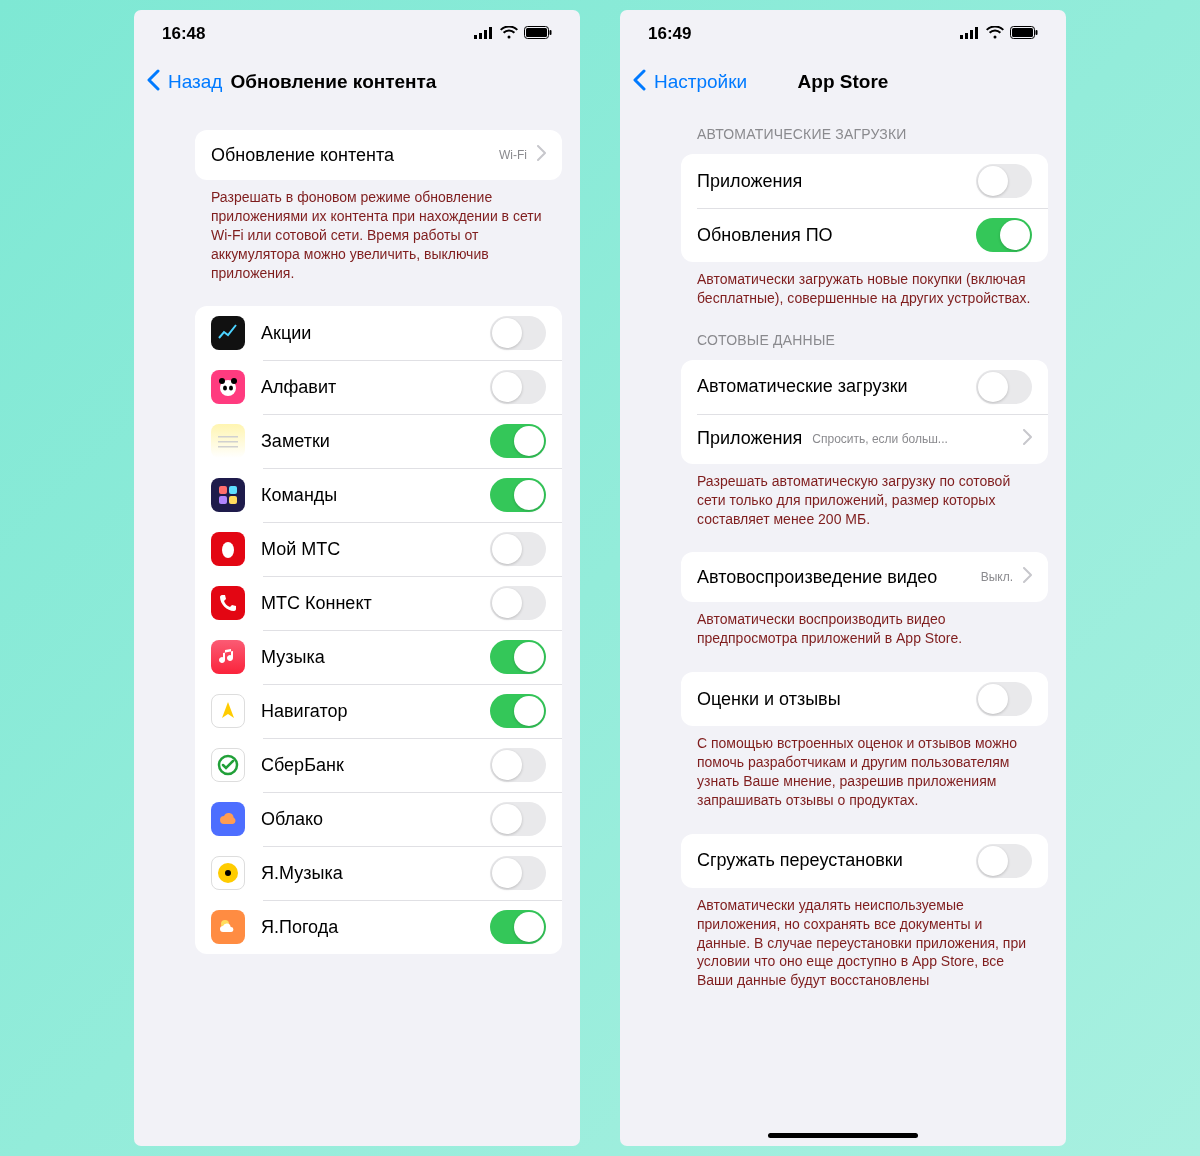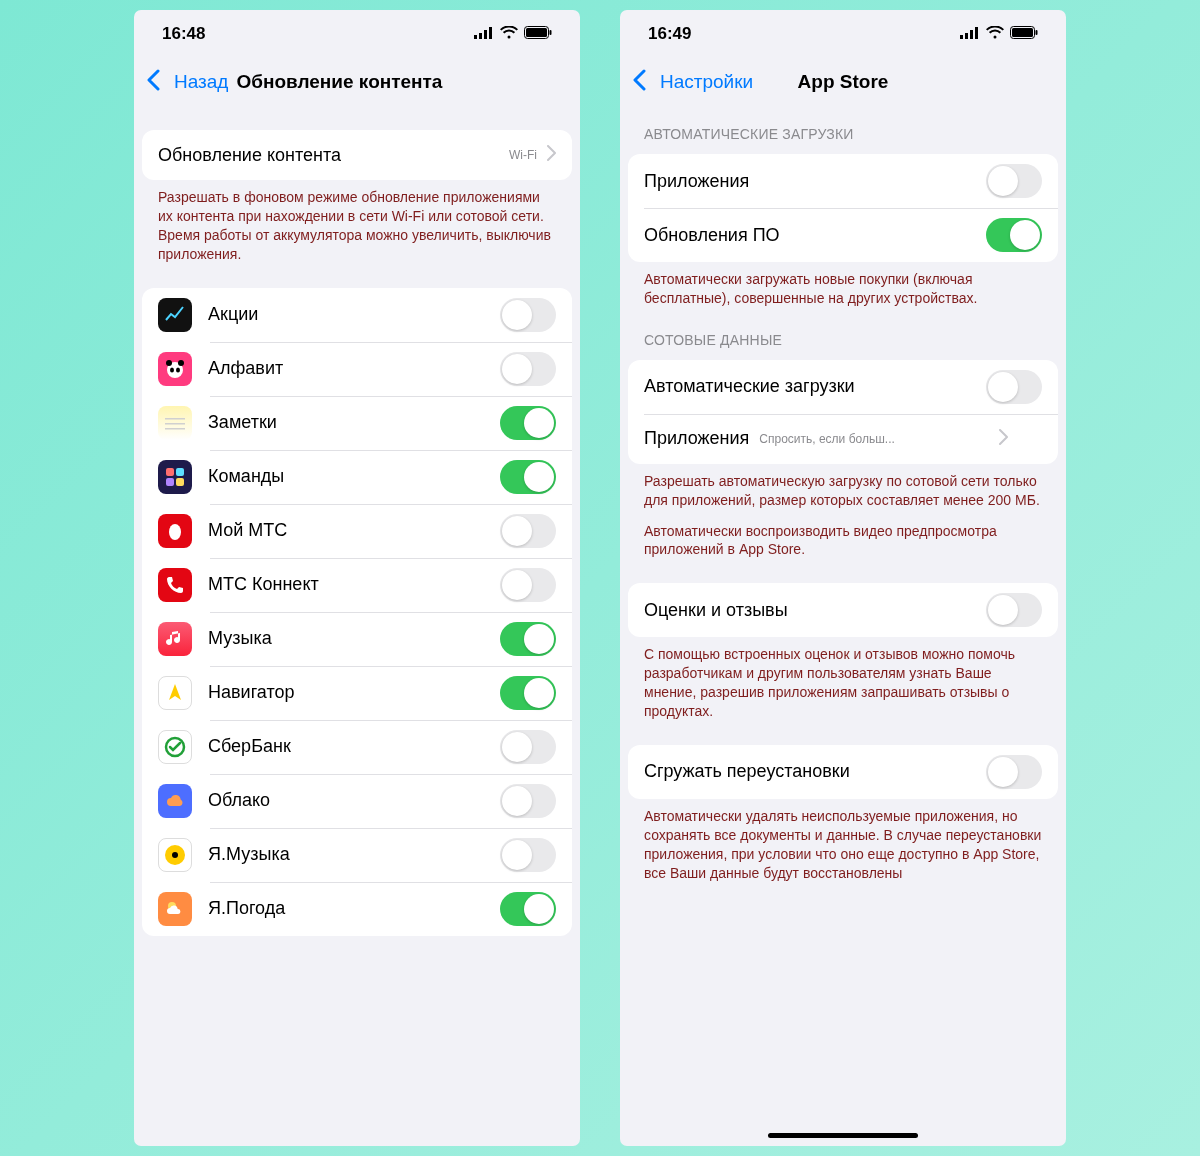--- a/index.html
+++ b/index.html
@@ -40,40 +40,41 @@
     display: flex;
     align-items: center;
     padding: 0 12px;
     position: relative;
   }
   .back-btn {
     display: flex;
     align-items: center;
     color: #007aff;
     font-size: 19px;
-    gap: 14px;
+    gap: 8px;
     cursor: pointer;
   }
   .nav-title {
     position: absolute;
     left: 50%;
     transform: translateX(-50%);
     font-size: 19px;
     font-weight: 600;
     color: #000;
   }
   .nav-title.left-align {
     position: static;
     transform: none;
     margin-left: 8px;
   }
   .content {
     flex: 1;
     overflow-y: hidden;
-    padding: 0 8px;
+    padding: 0 18px;
+    margin-left: 43px;
   }
   .section-header {
     font-size: 14px;
     color: #8a8a8e;
     text-transform: uppercase;
     padding: 20px 16px 8px;
     letter-spacing: 0.2px;
   }
   .group {
     background: #fff;
@@ -421,20 +422,29 @@
       <div class="row">
         <span class="row-label" style="flex:0 0 auto;margin-right:10px">Приложения</span>
         <span class="row-value" style="flex:1;text-align:left">Спросить, если больш...</span>
         <span class="chevron"><svg width="9" height="16" viewBox="0 0 9 16">
               <path d="M1 1l7 7-7 7" stroke="#c7c7cc" stroke-width="2" fill="none" stroke-linecap="round" stroke-linejoin="round"></path>
             </svg></span>
       </div>
     </div>
     <div class="footer-text">Разрешать автоматическую загрузку по сотовой сети только для приложений, размер которых составляет менее 200 МБ.</div>
 
+    <div class="group">
+      <div class="row">
+        <span class="row-label">Автовоспроизведение видео</span>
+        <span class="row-value">Выкл.</span>
+        <span class="chevron"><svg width="9" height="16" viewBox="0 0 9 16">
+              <path d="M1 1l7 7-7 7" stroke="#c7c7cc" stroke-width="2" fill="none" stroke-linecap="round" stroke-linejoin="round"></path>
+            </svg></span>
+      </div>
+    </div>
     <div class="footer-text">Автоматически воспроизводить видео предпросмотра приложений в App Store.</div>
 
     <div class="group">
       <div class="row">
         <span class="row-label">Оценки и отзывы</span>
         <div class="toggle off">
             <div class="toggle-knob"></div>
           </div>
       </div>
     </div>

